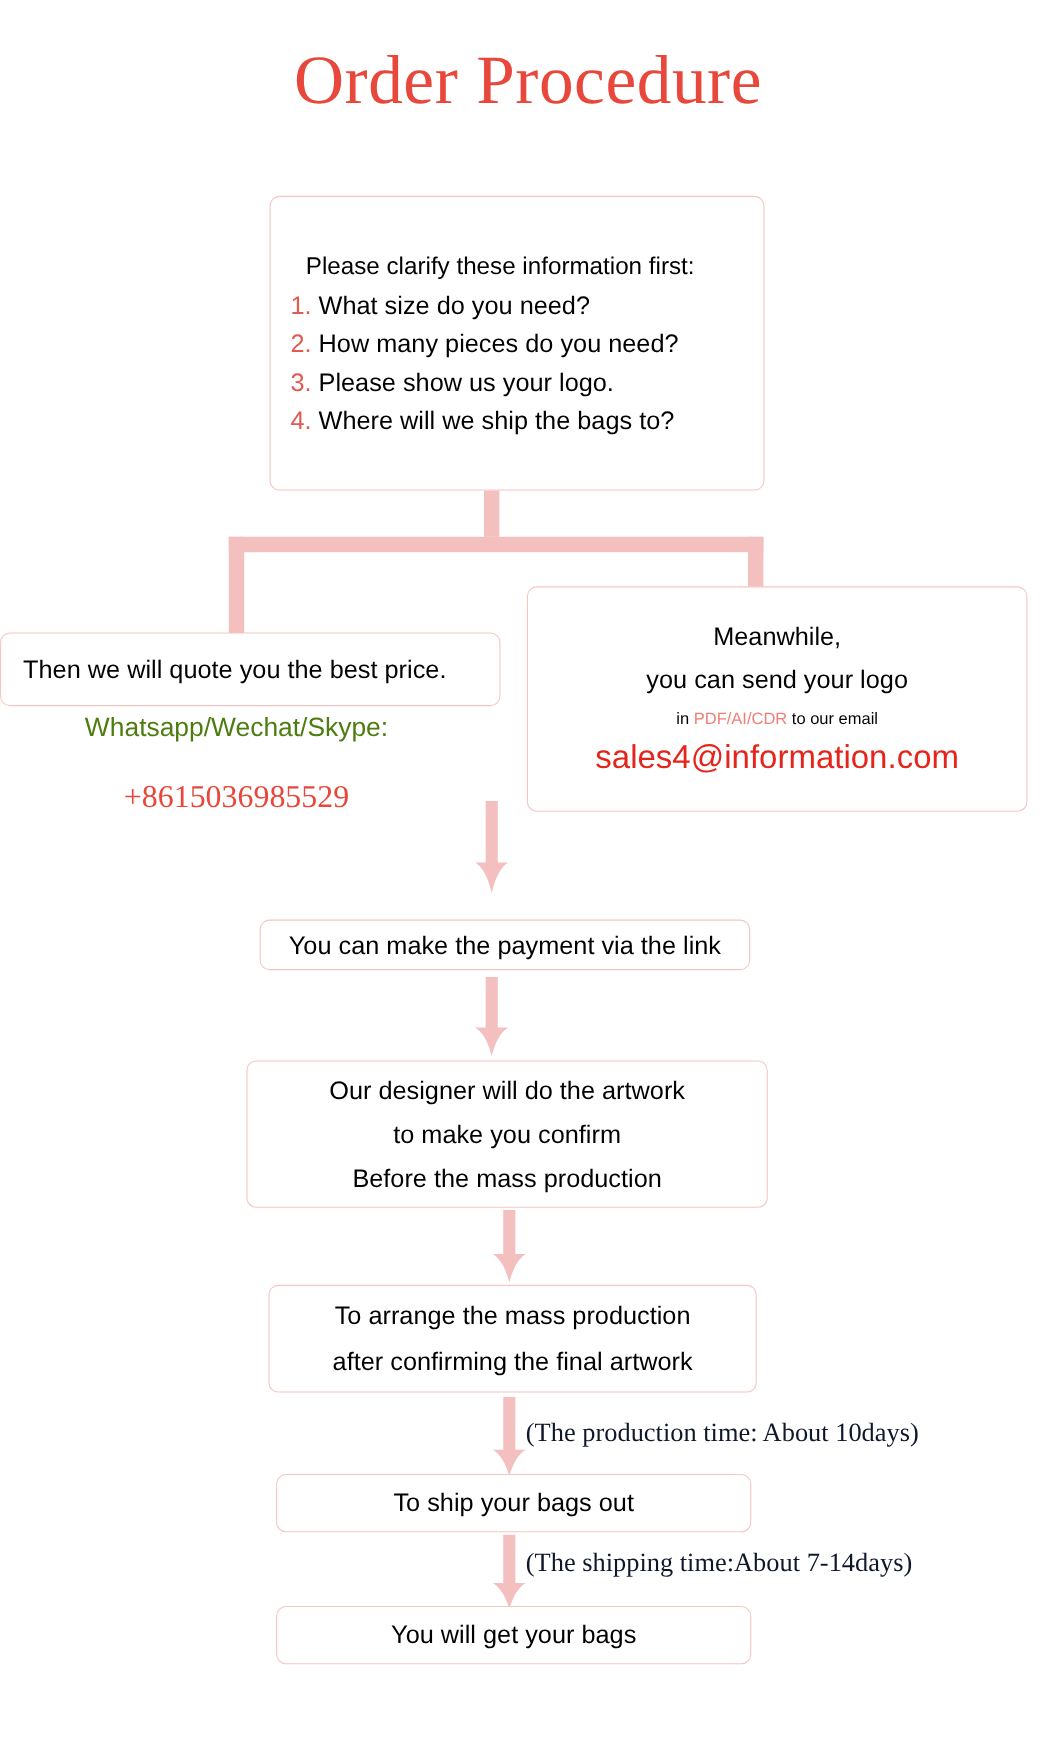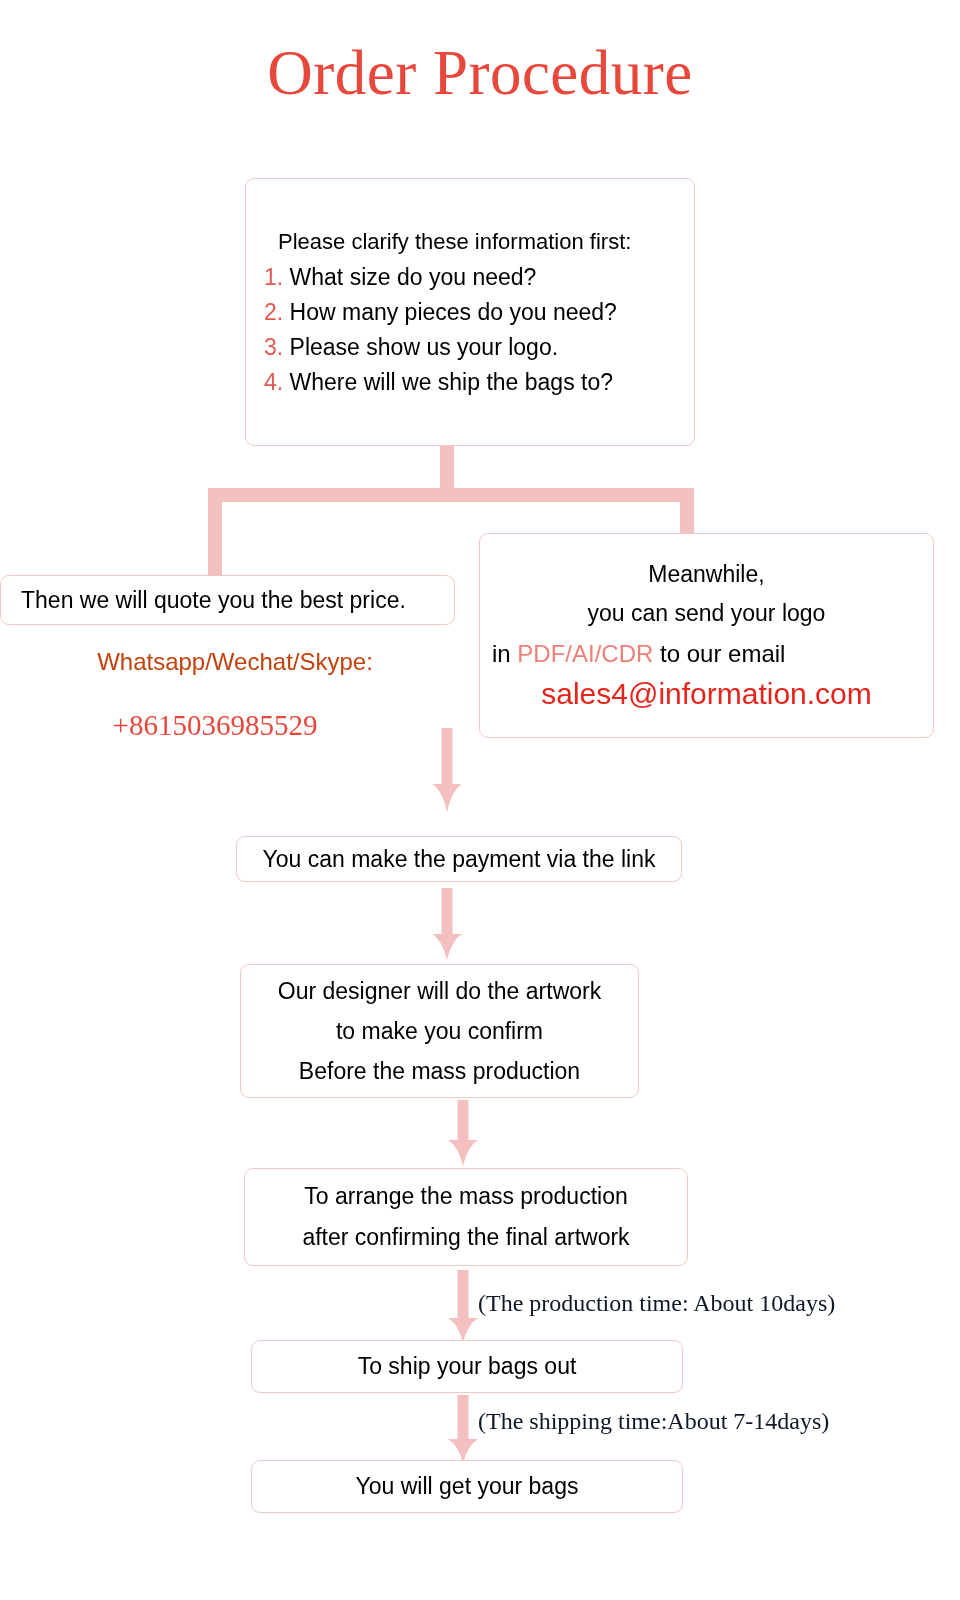--- a/index.html
+++ b/index.html
@@ -57,23 +57,22 @@
   
   .arrow {
     position: absolute;
   }
   .arrow svg { display: block; }
 
   
   .freetext {
     position: absolute;
     font-family: "Liberation Sans", sans-serif;
-    color: #c2410c;
+    color: #4d7c0f;
     white-space: nowrap;
-    padding-left: 20px;
   }
   .serif-note {
     position: absolute;
     font-family: "Liberation Serif", serif;
     color: #0f172a;
     white-space: nowrap;
   }
 
   .red-num { color: #e05a52; }
   .red-strong { color: #e5251b; }
@@ -113,31 +112,31 @@
       <span class="red-num">4.</span>
       <span>Where will we ship the bags to?</span>
     </div>
   </div>
 
   <div class="conn" style="left:440px; top:446px; width:14px; height:42px;"></div>
   <div class="conn" style="left:208px; top:488px; width:486px; height:14px;"></div>
   <div class="conn" style="left:208px; top:488px; width:14px; height:88px;"></div>
   <div class="conn" style="left:680px; top:488px; width:14px; height:46px;"></div>
 
-  <div class="box" style="left:0px; top:575px; width:455px; height:50px; padding:0 10px;">
+  <div class="box" style="left:0px; top:575px; width:455px; height:67px; padding:0 10px;">
     <div class="line" style="font-size:23px; line-height:1.0; text-align:left; padding-left:10px;">Then we will quote you the best price.</div>
   </div>
 
   <div class="freetext" style="left:0px; top:648px; width:430px; text-align:center; font-size:24px;">Whatsapp/Wechat/Skype:</div>
   <div class="serif-red" style="position:absolute; left:0px; top:690px; width:430px; text-align:center; font-size:29px; white-space:nowrap;">+8615036985529</div>
 
   <div class="box" style="left:479px; top:533px; width:455px; height:205px; padding:6px 12px; align-items:center;">
     <div class="line" style="font-size:23px; line-height:1.0; text-align:center; width:100%; padding-bottom:16px;">Meanwhile,</div>
     <div class="line" style="font-size:23px; line-height:1.0; text-align:center; width:100%; padding-bottom:17px;">you can send your logo</div>
-    <div class="line" style="font-size:24px; line-height:1.0; width:100%; padding-bottom:13px;">
+    <div class="line" style="font-size:15px; line-height:1.0; text-align:center; width:100%; padding-bottom:13px;">
       <span>in </span><span class="salmon">PDF/AI/CDR</span><span> to our email</span>
     </div>
     <div class="line red-strong" style="font-size:30px; line-height:1.0; text-align:center; width:100%;">sales4@information.com</div>
   </div>
 
   <div class="arrow" style="left:431px; top:728px; width:32px; height:84px;">
     <svg width="32" height="84" viewBox="0 0 32 84" xmlns="http://www.w3.org/2000/svg">
       <path d="M10.5 0 H21.5 V56 H31 Q21 62 16 84 Q11 62 1 56 H10.5 Z" fill="#f4bfbf"></path>
     </svg>
   </div>
@@ -145,21 +144,21 @@
   <div class="box" style="left:236px; top:836px; width:446px; height:46px; padding:0 12px; align-items:center;">
     <div class="line" style="font-size:23px; line-height:1.0; text-align:center; width:100%;">You can make the payment via the link</div>
   </div>
 
   <div class="arrow" style="left:431px; top:888px; width:32px; height:72px;">
     <svg width="32" height="72" viewBox="0 0 32 72" xmlns="http://www.w3.org/2000/svg">
       <path d="M10.5 0 H21.5 V46 H31 Q21 52 16 72 Q11 52 1 46 H10.5 Z" fill="#f4bfbf"></path>
     </svg>
   </div>
 
-  <div class="box" style="left:240px; top:964px; width:399px; height:134px; padding:6px 12px; align-items:center;justify-content:center;">
+  <div class="box" style="left:224px; top:964px; width:474px; height:134px; padding:6px 12px; align-items:center;justify-content:center;">
     <div class="line" style="font-size:23px; line-height:1.0; text-align:center; width:100%; padding-bottom:17px;">Our designer will do the artwork</div>
     <div class="line" style="font-size:23px; line-height:1.0; text-align:center; width:100%; padding-bottom:17px;">to make you confirm</div>
     <div class="line" style="font-size:23px; line-height:1.0; text-align:center; width:100%;">Before the mass production</div>
   </div>
 
   <div class="arrow" style="left:447px; top:1100px; width:32px; height:66px;">
     <svg width="32" height="66" viewBox="0 0 32 66" xmlns="http://www.w3.org/2000/svg">
       <path d="M10.5 0 H21.5 V40 H31 Q21 46 16 66 Q11 46 1 40 H10.5 Z" fill="#f4bfbf"></path>
     </svg>
   </div>

